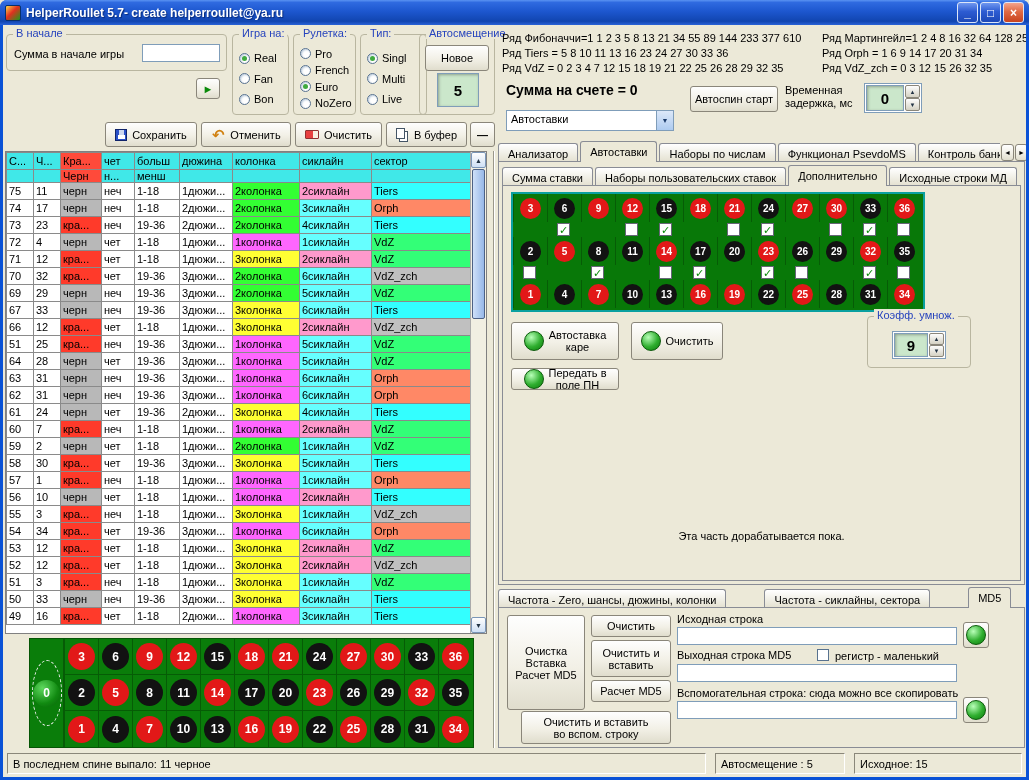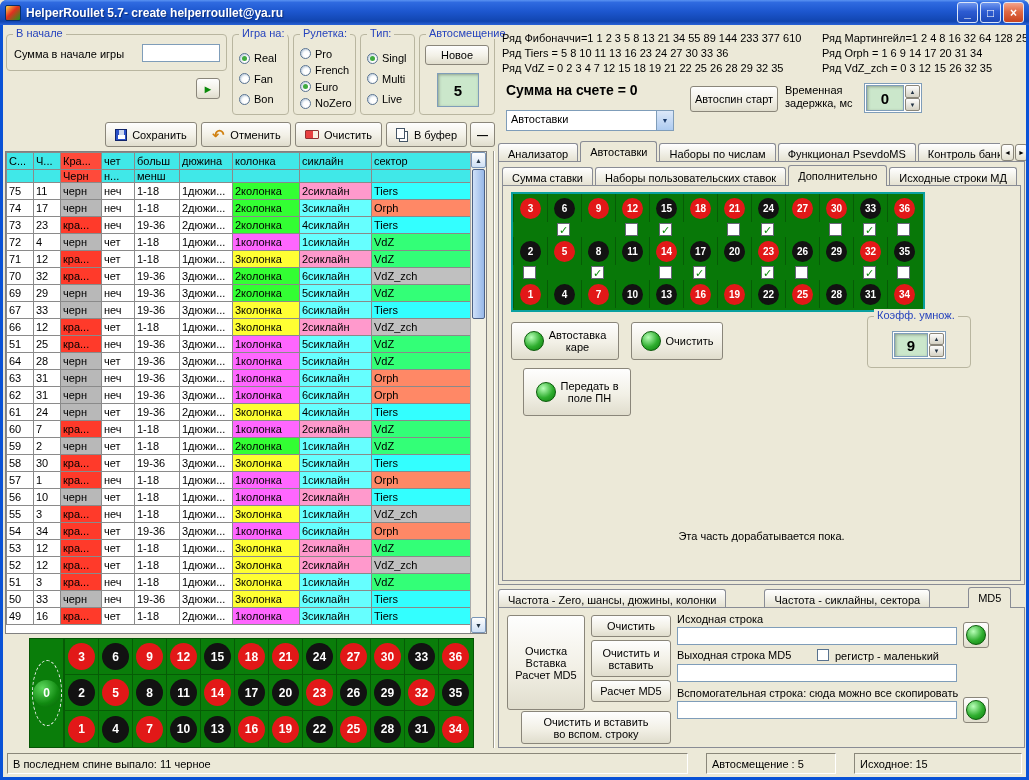--- a/index.html
+++ b/index.html
@@ -104,21 +104,21 @@
  background:linear-gradient(#fff,#e3e0cf);white-space:nowrap;height:19px;line-height:14px;}
 .tab.active{background:#ece9d8;height:22px;position:relative;z-index:3;margin-bottom:-1px;font-weight:normal;}
 .panel{position:absolute;border:1px solid #898c95;background:#ece9d8;}
 
 .series-line{display:flex;height:15px;line-height:15px;overflow:hidden;}
 .s-left{width:320px;white-space:nowrap;overflow:hidden;flex:0 0 auto;}
 .s-right{flex:1;white-space:nowrap;overflow:hidden;}
 
 .checkbox{width:12px;height:12px;background:#fff;border:1px solid #58728f;display:inline-block;vertical-align:-2px;}
 
-.statusbar{position:absolute;left:0;right:0;top:725px;height:27px;display:flex;gap:18px;padding:3px 4px;}
+.statusbar{position:absolute;left:0;right:0;top:725px;height:27px;display:flex;gap:9px;padding:3px 4px;}
 .sb-cell{border:1px solid;border-color:#8a877a #fff #fff #8a877a;padding:2px 5px;line-height:16px;white-space:nowrap;overflow:hidden;}
 .vdivider{position:absolute;left:490px;top:126px;height:597px;width:2px;border-left:1px solid #9a978a;border-right:1px solid #fff;}
 .lbl{position:absolute;white-space:nowrap;}
 </style>
 </head>
 <body>
 
 <div class="window">
   <div class="titlebar">
     <span class="app-icon"></span>
@@ -172,40 +172,40 @@
           <div class="radio-row">
             <span class="radio on"></span>
             <span class="rlbl">Euro</span>
           </div>
           <div class="radio-row">
             <span class="radio"></span>
             <span class="rlbl">NoZero</span>
           </div>
         </div>
     </div>
-    <div class="group" style="left:357px;top:9px;width:55px;height:81px;">
+    <div class="group" style="left:357px;top:9px;width:67px;height:81px;">
       <span class="grp-label">Тип:</span>
       <div class="radio-col">
           <div class="radio-row">
             <span class="radio on"></span>
             <span class="rlbl">Singl</span>
           </div>
           <div class="radio-row">
             <span class="radio"></span>
             <span class="rlbl">Multi</span>
           </div>
           <div class="radio-row">
             <span class="radio"></span>
             <span class="rlbl">Live</span>
           </div>
         </div>
     </div>
     <div class="group" style="left:416px;top:9px;width:76px;height:81px;">
       <span class="grp-label">Автосмещение</span>
-      <div class="btn" style="position:absolute;left:5px;top:10px;width:64px;height:20px;text-align:center;">Новое</div>
+      <div class="btn" style="position:absolute;left:5px;top:10px;width:64px;height:26px;text-align:center;">Новое</div>
       <div class="gval" style="position:absolute;left:17px;top:38px;width:42px;height:34px;font-size:15px;">5</div>
     </div>
 
     <div class="btn" style="position:absolute;left:6px;top:97px;width:92px;height:25px;margin-top:48px;">
       <span class="ic ic-folder"></span>
         <span>Загрузить</span>
       </div>
     <div class="btn" style="position:absolute;left:102px;top:97px;width:92px;height:25px;">
       <span class="ic ic-floppy"></span>
         <span>Сохранить</span>
@@ -865,21 +865,21 @@
         <div class="group" style="left:364px;top:130px;width:104px;height:52px;">
           <span class="grp-label">Коэфф. умнож.</span>
           <div class="spinbox" style="left:24px;top:14px;width:54px;height:28px;">
             <div class="gval">9</div>
             <div class="spincol">
               <div class="spin">▲</div>
               <div class="spin">▼</div>
             </div>
           </div>
         </div>
-        <div class="btn multiline" style="position:absolute;left:8px;top:182px;width:108px;height:48px;margin-left:12px;">
+        <div class="btn multiline" style="position:absolute;left:8px;top:182px;width:108px;height:22px;">
           <span class="gball"></span><span>Передать в
 поле ПН</span></div>
         <div class="lbl" style="left:0;right:0;top:344px;text-align:center;width:100%;">Эта часть дорабатывается пока.</div>
       </div>
     </div>
 
     <div class="tabstrip" style="left:495px;top:562px;width:527px;height:21px;gap:36px;">
         <div class="tab">Частота - Zero, шансы, дюжины, колонки</div>
         <div class="tab">Частота - сиклайны, сектора</div>
         <div class="tab active">MD5</div>

